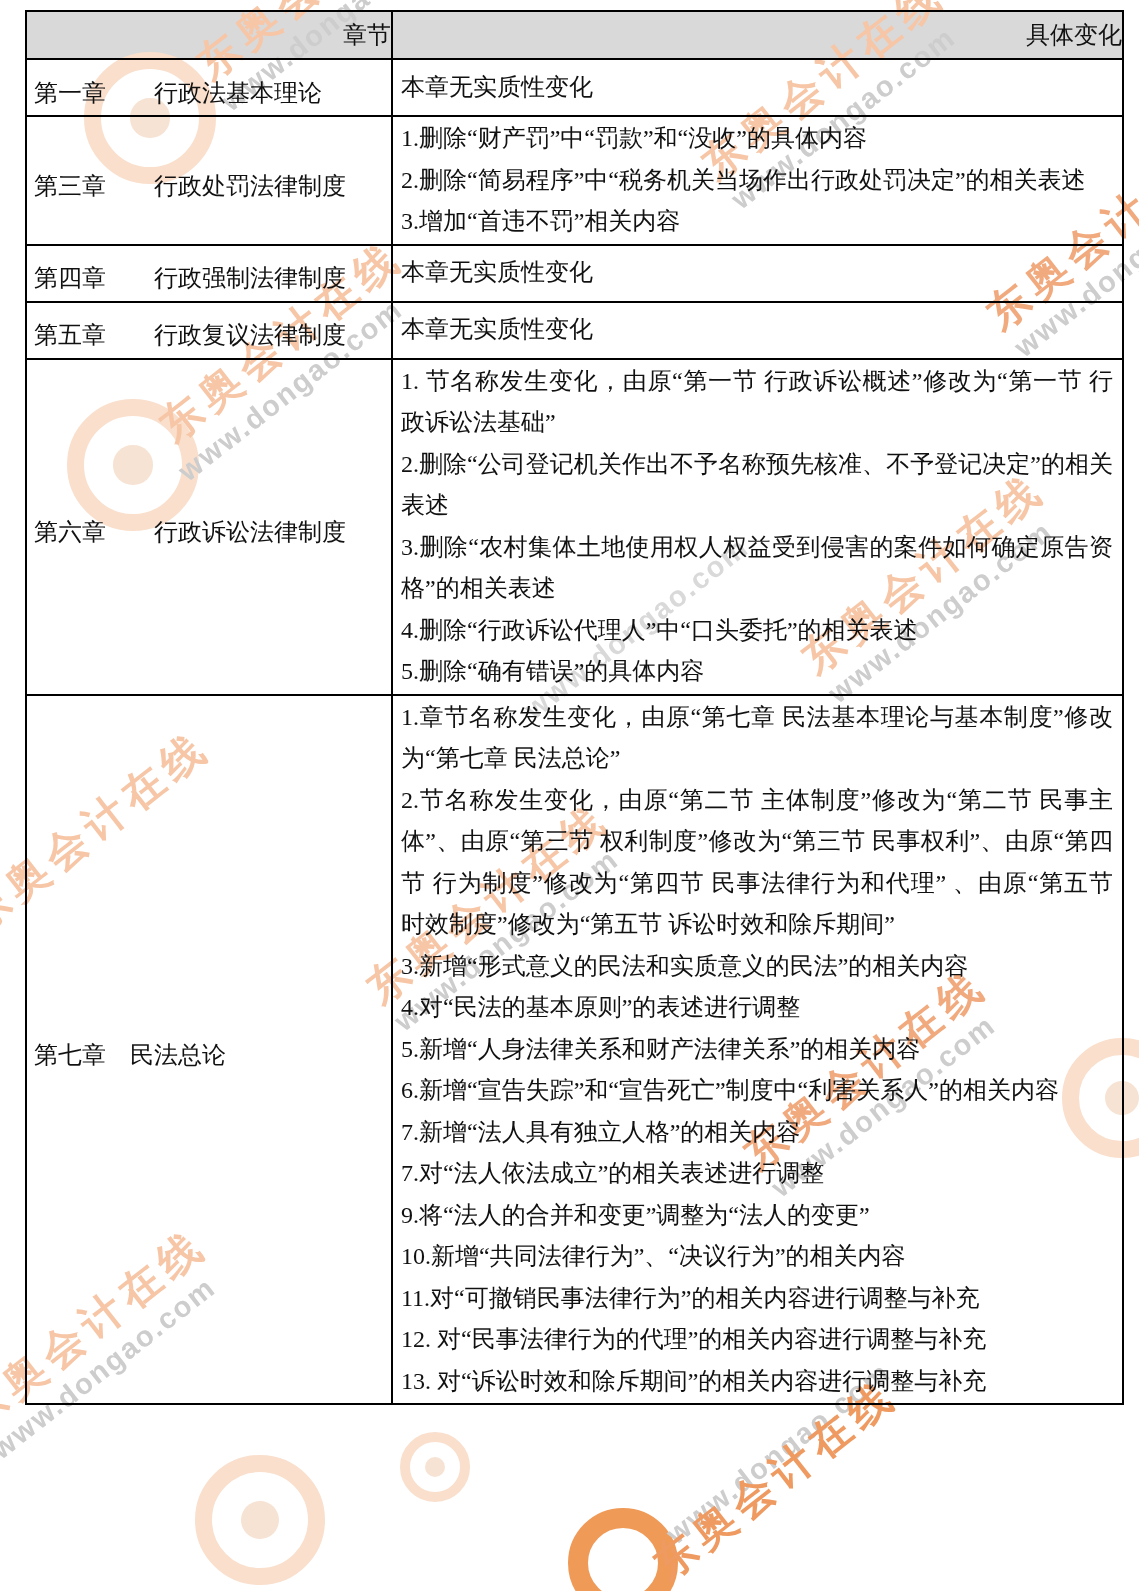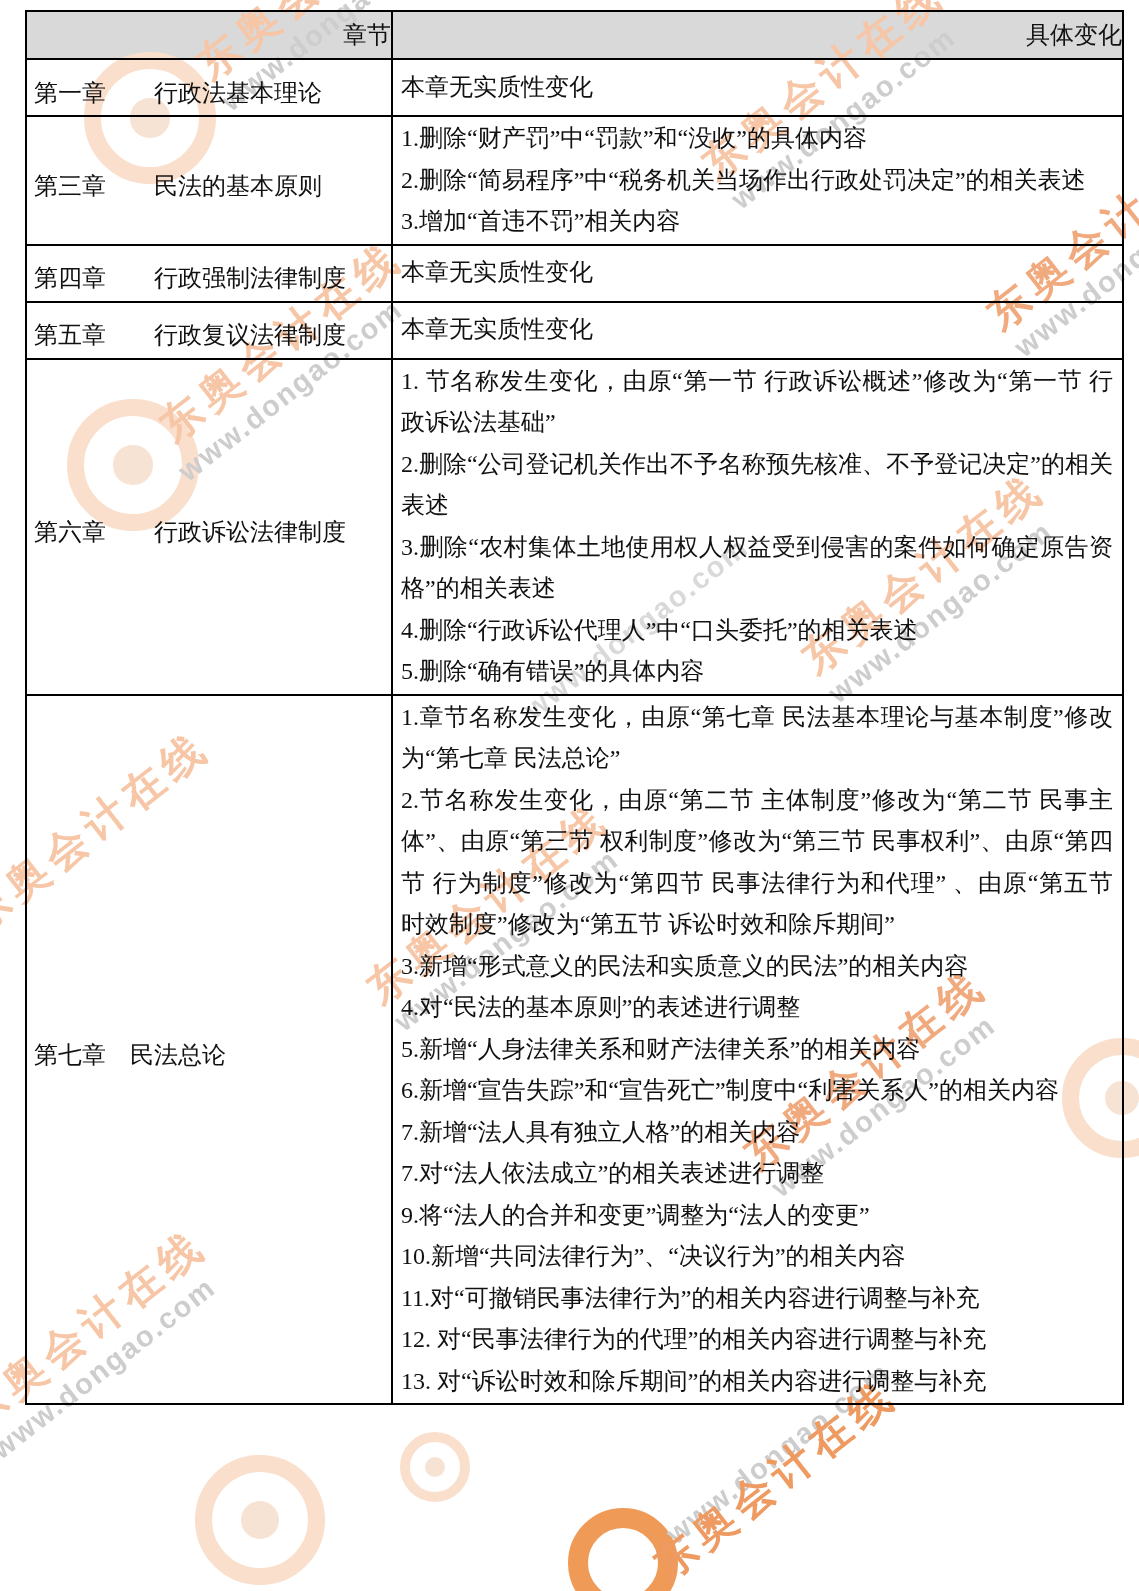--- a/index.html
+++ b/index.html
@@ -102,21 +102,21 @@
   </tr>
   <tr>
     <td class="chapter single">第一章　　行政法基本理论</td>
     <td class="changes">
           <div>
             <div class="para">本章无实质性变化</div>
           </div>
         </td>
   </tr>
   <tr>
-    <td class="chapter">第三章　　民法的基本原则</td>
+    <td class="chapter">第三章　　行政处罚法律制度</td>
     <td class="changes">
           <div>
             <div class="para">1.删除“财产罚”中“罚款”和“没收”的具体内容</div>
             <div class="para">2.删除“简易程序”中“税务机关当场作出行政处罚决定”的相关表述</div>
             <div class="para">3.增加“首违不罚”相关内容</div>
           </div>
         </td>
   </tr>
   <tr>
     <td class="chapter single">第四章　　行政强制法律制度</td>

